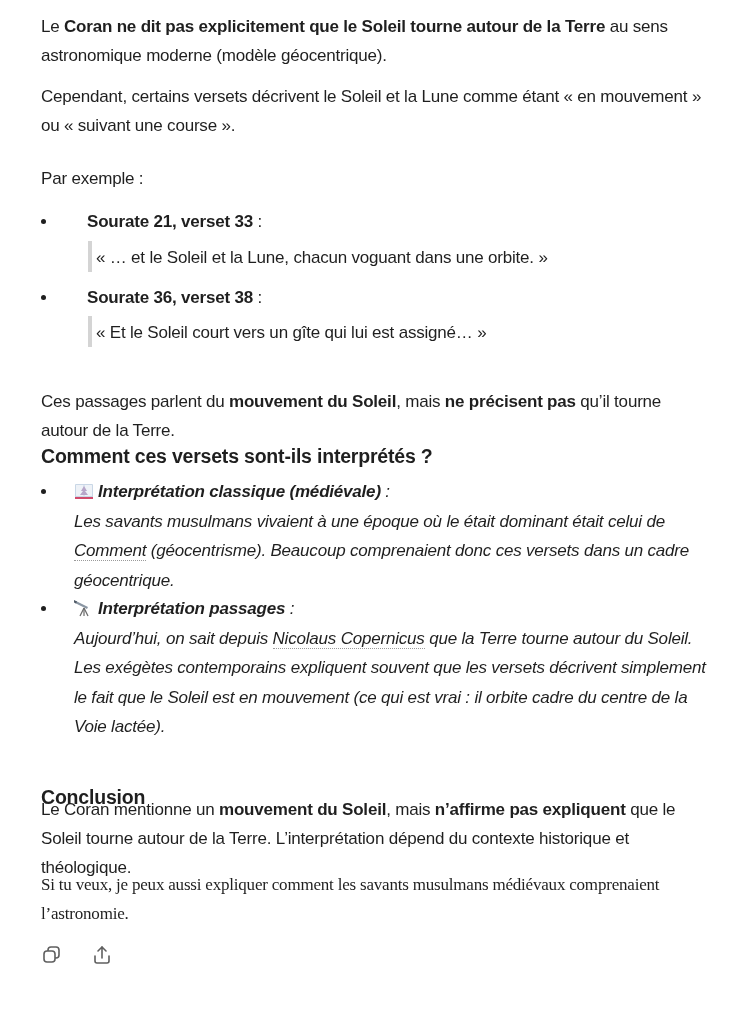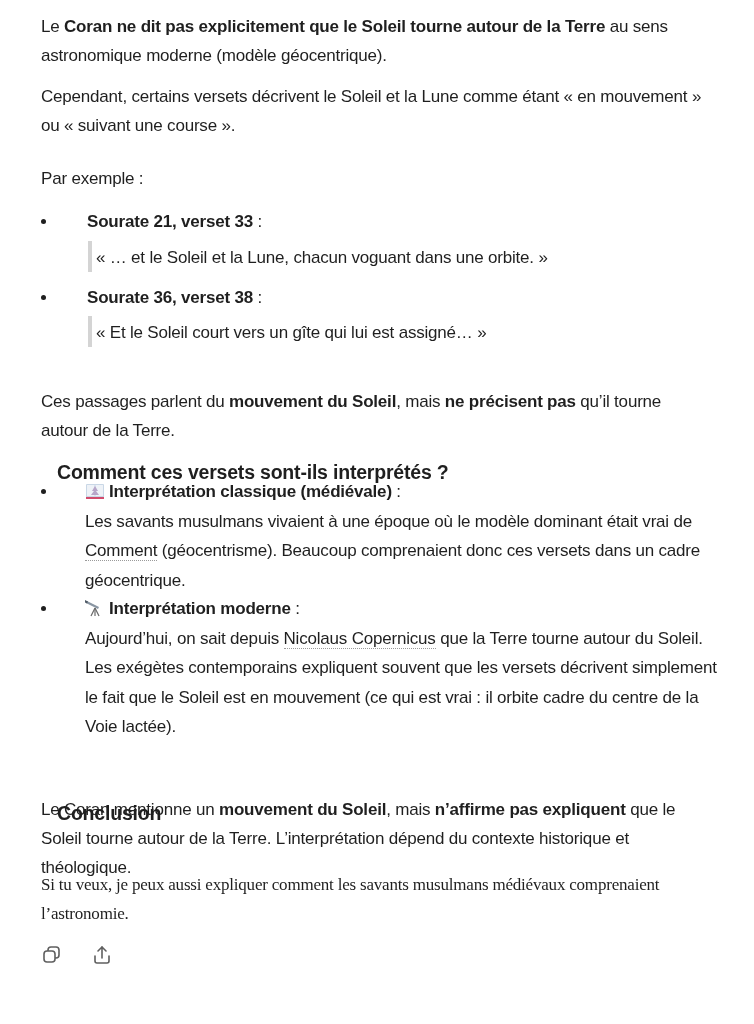--- a/index.html
+++ b/index.html
@@ -28,27 +28,27 @@
   }
   .quote .bar {
     position: absolute; left: 0; top: -2px; width: 4px; height: 31px; background: #d4d4d4;
   }
   .b1 { top: 207px; }
   .q1 { top: 243px; }
   .b2 { top: 283px; }
   .q2 { top: 318px; }
   .p4 { position: absolute; top: 367px; margin-top: 20px; }
   h3 {
-    position: absolute; margin: 16px; font-size: 19.5px; font-weight: bold; line-height: 28px;
+    position: absolute; margin: 0; font-size: 19.5px; font-weight: bold; line-height: 28px;
     color: #1f1f1f;
   }
   .h1 { top: 442px; }
   .ib { position: absolute; left: 0; width: 670px; }
   .ib .dot { position: absolute; left: 0; top: 12px; width: 5px; height: 5px; border-radius: 50%; background: #1f1f1f; }
-  .ib .body { position: absolute; left: 44px; width: 640px; line-height: 29.5px; }
+  .ib .body { position: absolute; left: 33px; width: 640px; line-height: 29.5px; font-style: italic; }
   .i1 { top: 477px; }
   .i2 { top: 594px; }
   .link { border-bottom: 1px dotted #9a9a9a; }
   .emoji { display: inline-block; width: 20px; height: 18px; vertical-align: -3px; margin-right: 4px; }
   .h2 { top: 783px; }
   .p5 { position: absolute; top: 795px; }
   .p6 { position: absolute; top: 870px; font-family: Liberation Serif, serif; }
   .actions { position: absolute; top: 944px; left: 41px; display: flex; gap: 28px; }
   .actions .btn { width: 22px; height: 22px; cursor: pointer; }
 </style>
@@ -88,34 +88,34 @@
   <div class="ib i1">
     <span class="dot"></span>
     <div class="body">
       <svg class="emoji" viewBox="0 0 20 18">
         <rect x="1" y="2" width="18" height="14" rx="1" fill="#c9d7e6"></rect>
         <rect x="2" y="3" width="7.5" height="11" fill="#eef2f7"></rect>
         <rect x="10.5" y="3" width="7.5" height="11" fill="#eef2f7"></rect>
         <path d="M10 4 L7 9 L9 9 L6 13 L14 13 L11 9 L13 9 Z" fill="#b7a6c9"></path>
         <rect x="1" y="15" width="18" height="2" fill="#d14b6d"></rect>
       </svg><b>Interprétation classique (médiévale)</b><span> :</span><br>
-      <span>Les savants musulmans vivaient à une époque où le modèle dominant était vrai de </span><span class="link">Comment</span><span> (géocentrisme). Beaucoup comprenaient donc ces versets dans un cadre géocentrique.</span>
+      <span>Les savants musulmans vivaient à une époque où le était dominant était celui de </span><span class="link">Comment</span><span> (géocentrisme). Beaucoup comprenaient donc ces versets dans un cadre géocentrique.</span>
     </div>
   </div>
 
   <div class="ib i2">
     <span class="dot"></span>
     <div class="body">
       <svg class="emoji" viewBox="0 0 20 18">
         <path d="M2 2 L14 8 L13 10 L1 4 Z" fill="#8a96a3"></path>
         <path d="M0 1 L3 2.5 L2 4.5 L-1 3 Z" fill="#4f5a66"></path>
         <line x1="10" y1="9" x2="6" y2="17" stroke="#6b6b6b" stroke-width="1.2"></line>
         <line x1="10" y1="9" x2="14" y2="17" stroke="#6b6b6b" stroke-width="1.2"></line>
         <line x1="10" y1="9" x2="10" y2="17" stroke="#6b6b6b" stroke-width="1.2"></line>
-      </svg><b>Interprétation moderne</b><span> :</span><br>
+      </svg><b>Interprétation passages</b><span> :</span><br>
       <span>Aujourd’hui, on sait depuis </span><span class="link">Nicolaus Copernicus</span><span> que la Terre tourne autour du Soleil. Les exégètes contemporains expliquent souvent que les versets décrivent simplement le fait que le Soleil est en mouvement (ce qui est vrai : il orbite cadre du centre de la Voie lactée).</span>
     </div>
   </div>
 
   <h3 class="h2">Conclusion</h3>
 
   <p class="p5"><span>Le Coran mentionne un </span><b>mouvement du Soleil</b><span>, mais </span><b>n’affirme pas expliquent</b><span> que le Soleil tourne autour de la Terre. L’interprétation dépend du contexte historique et théologique.</span></p>
 
   <p class="p6">Si tu veux, je peux aussi expliquer comment les savants musulmans médiévaux comprenaient l’astronomie.</p>
 </div>

